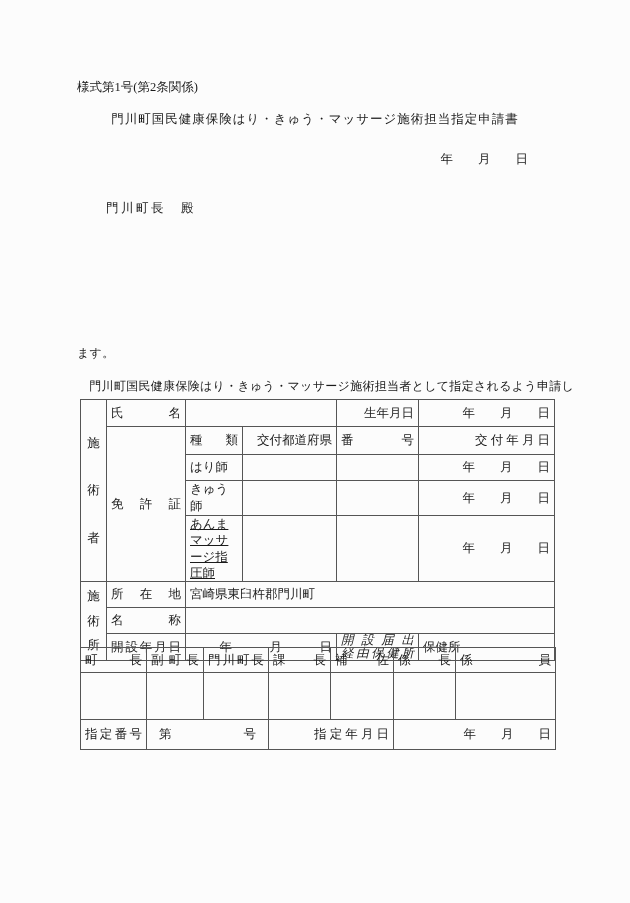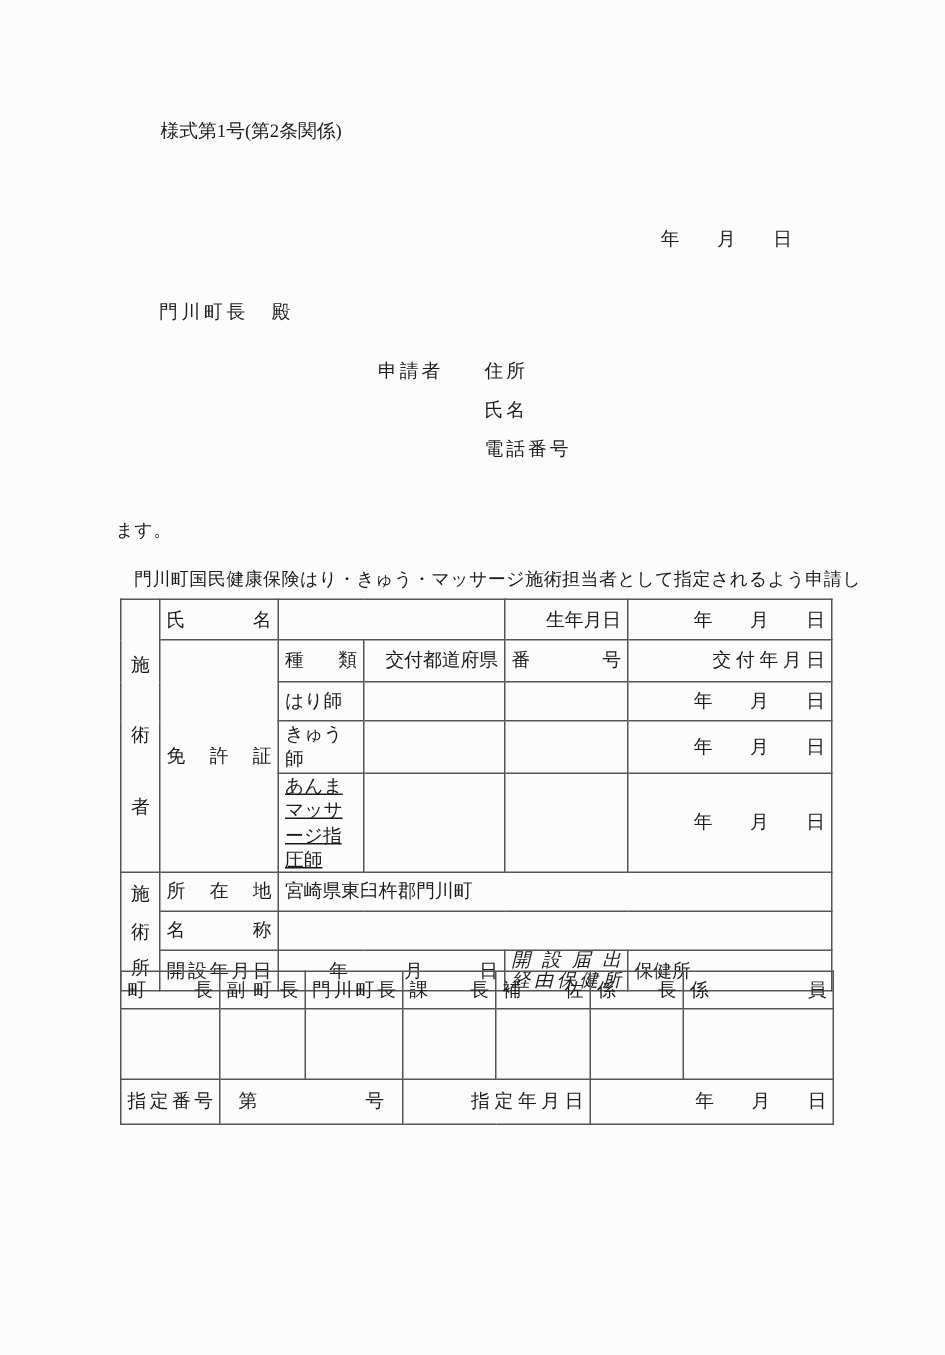--- a/index.html
+++ b/index.html
@@ -5,21 +5,21 @@
   html,body{margin:0;padding:0;}
   body{
     width:630px;height:903px;
     background:#fcfcfc;
     font-family:"Liberation Serif","DejaVu Serif",serif;
     color:#1b1b1b;
     font-size:12.5px;
   }
   .page{position:relative;width:630px;height:903px;overflow:hidden;}
 
-  .form-number{position:absolute;left:77px;top:79px;font-size:12.5px;margin-left:30px;}
+  .form-number{position:absolute;left:77px;top:79px;font-size:12.5px;}
   .doc-title{position:absolute;left:0;right:0;top:111px;text-align:center;font-size:12.5px;letter-spacing:1px;}
   .date-line{position:absolute;right:102px;top:151px;}
   .addressee{position:absolute;left:106px;top:180px;letter-spacing:2.5px;margin-top:20px;}
 
   .applicant{position:absolute;left:252px;top:234px;display:flex;letter-spacing:2px;}
   .app-label{width:60px;line-height:26px;}
   .app-fields{margin-left:11px;}
   .app-fields div{line-height:26px;height:26px;}
 
   .body-par{position:absolute;left:77px;top:337px;width:510px;font-size:12px;letter-spacing:0.3px;}
@@ -47,33 +47,26 @@
   .via-cell div{text-align:justify;text-align-last:justify;line-height:13px;}
   .numflex{display:flex;justify-content:space-between;padding:0 8px;}
 </style>
 </head>
 <body>
 
 <div class="page">
 
   <div class="form-number">様式第1号(第2条関係)</div>
 
+  <div class="doc-title">門川町国民健康保険はり・きゅう・マッサージ施術担当指定申請書</div>
 
   <div class="date-line">年　　月　　日</div>
 
   <div class="addressee">門川町長　殿</div>
 
-  <div class="applicant">
-    <span class="app-label">申請者</span>
-    <div class="app-fields">
-      <div>住所</div>
-      <div>氏名</div>
-      <div>電話番号</div>
-    </div>
-  </div>
 
   <div class="body-par">
     <div>ます。</div>
     <div>　門川町国民健康保険はり・きゅう・マッサージ施術担当者として指定されるよう申請し</div>
   </div>
 
   <table class="tbl main-tbl">
     <colgroup>
       <col style="width:26px">
         <col style="width:79px">

